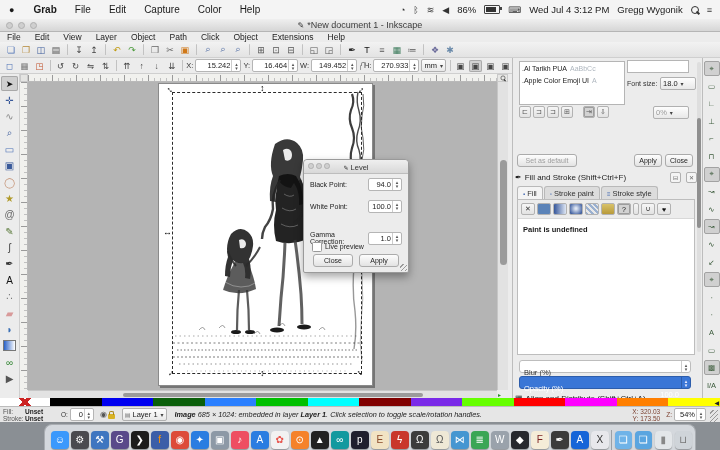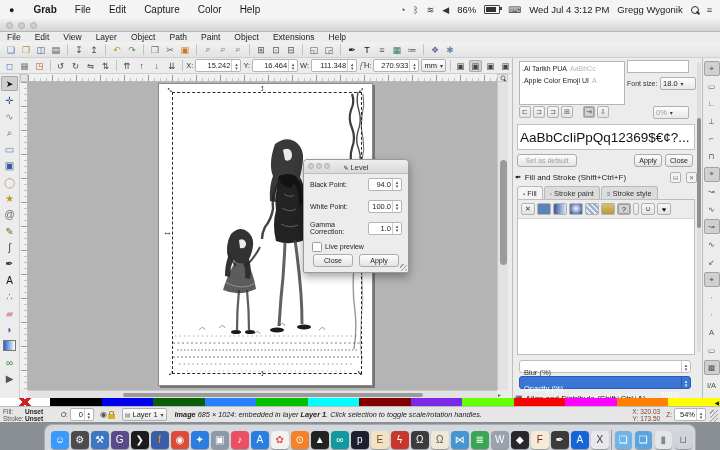--- a/index.html
+++ b/index.html
@@ -219,30 +219,33 @@
       <span class="mag"></span>
       <span class="sicon">≡</span>
     </span>
   </div>
 
   <div id="window">
     <div id="titlebar">
       <span class="tl t1"></span>
       <span class="tl t2"></span>
       <span class="tl t3"></span>
+      <div id="wintitle">
+        <span class="docicon">✎</span><span>*New document 1 - Inkscape</span>
+      </div>
     </div>
 
     <div id="inkmenubar">
         <span>File</span>
         <span>Edit</span>
         <span>View</span>
         <span>Layer</span>
         <span>Object</span>
         <span>Path</span>
-        <span>Paint</span>
+        <span>Click</span>
         <span>Object</span>
         <span>Extensions</span>
         <span>Help</span>
       </div>
 
     <div id="commandbar">
         <span class="tbtn" style="color: rgb(74, 111, 181);">❏</span>
         <span class="tbtn" style="color: rgb(181, 138, 58);">❐</span>
         <span class="tbtn" style="color: rgb(58, 90, 154);">◫</span>
         <span class="tbtn" style="color: rgb(85, 85, 85);">▤</span>
@@ -304,21 +307,21 @@
           <span class="val">15.242</span>
           <span class="spin"></span>
         </span>
       <span>Y:</span>
       <span class="field">
           <span class="val">16.464</span>
           <span class="spin"></span>
         </span>
       <span>W:</span>
       <span class="field">
-          <span class="val">111.348</span>
+          <span class="val">149.452</span>
           <span class="spin"></span>
         </span>
       <span class="lock"></span>
       <span>H:</span>
       <span class="field">
           <span class="val">270.933</span>
           <span class="spin"></span>
         </span>
       <span class="combo">
           <span>mm</span>
@@ -457,21 +460,20 @@
           </span>
         <span style="width:6px"></span>
         <span style="display:flex;gap:2px">
             <span class="sqbtn pressed">⇥</span>
             <span class="sqbtn">⇩</span>
           </span>
       </div>
       <span class="combo" id="spacecombo">
           <span>0%</span>
         </span>
-      <div id="fpreview">AaBbCcIiPpQq12369$€¢?...</div>
       <div id="fbtns">
         <span class="dbtn" id="setdefault">Set as default</span>
         <span class="dbtn" id="fapply">Apply</span>
         <span class="dbtn" id="fclose">Close</span>
       </div>
 
       <div id="fsheader">
         <span>✒</span>
         <span>Fill and Stroke (Shift+Ctrl+F)</span>
         <span class="hbtn">⊟</span>
@@ -497,20 +499,21 @@
             <span class="sqbtn pb-flat"></span>
             <span class="sqbtn pb-lin"></span>
             <span class="sqbtn pb-rad"></span>
             <span class="sqbtn pb-pat"></span>
             <span class="sqbtn pb-sw"></span>
             <span class="sqbtn pressed" style="color: rgb(17, 17, 17);">?</span>
             <span class="sqbtn gap"></span>
             <span class="sqbtn" style="color: rgb(51, 51, 51);">∪</span>
             <span class="sqbtn" style="color: rgb(17, 17, 17);">♥</span>
           </div>
+        <div id="paintmsg">Paint is undefined</div>
       </div>
       <div class="sliderrow" id="blurrow">
         <span class="slab">Blur (%)</span>
         <span class="sval">0.0</span>
         <span class="spin"></span>
       </div>
       <div class="sliderrow" id="opacityrow">
         <span class="slab">Opacity (%)</span>
         <span class="sval">100.0</span>
         <span class="spin"></span>
@@ -622,21 +625,21 @@
           <span class="spin"></span>
         </span>
     </div>
     <div class="lrow" style="top:40px">
       <span class="llab">White Point:</span>
       <span class="field">
           <span class="val">100.0</span>
           <span class="spin"></span>
         </span>
     </div>
-    <div class="lrow" style="top:62px">
+    <div class="lrow" style="top:72px">
       <span class="llab">Gamma Correction:</span>
       <span class="field">
           <span class="val">1.0</span>
           <span class="spin"></span>
         </span>
     </div>
     <span class="cb" style="top:82px"></span>
     <span class="cblab" style="top:83px">Live preview</span>
     <span class="dbtn" style="left:9px;top:94px;width:40px">Close</span>
     <span class="dbtn" style="left:55px;top:94px;width:40px">Apply</span>

